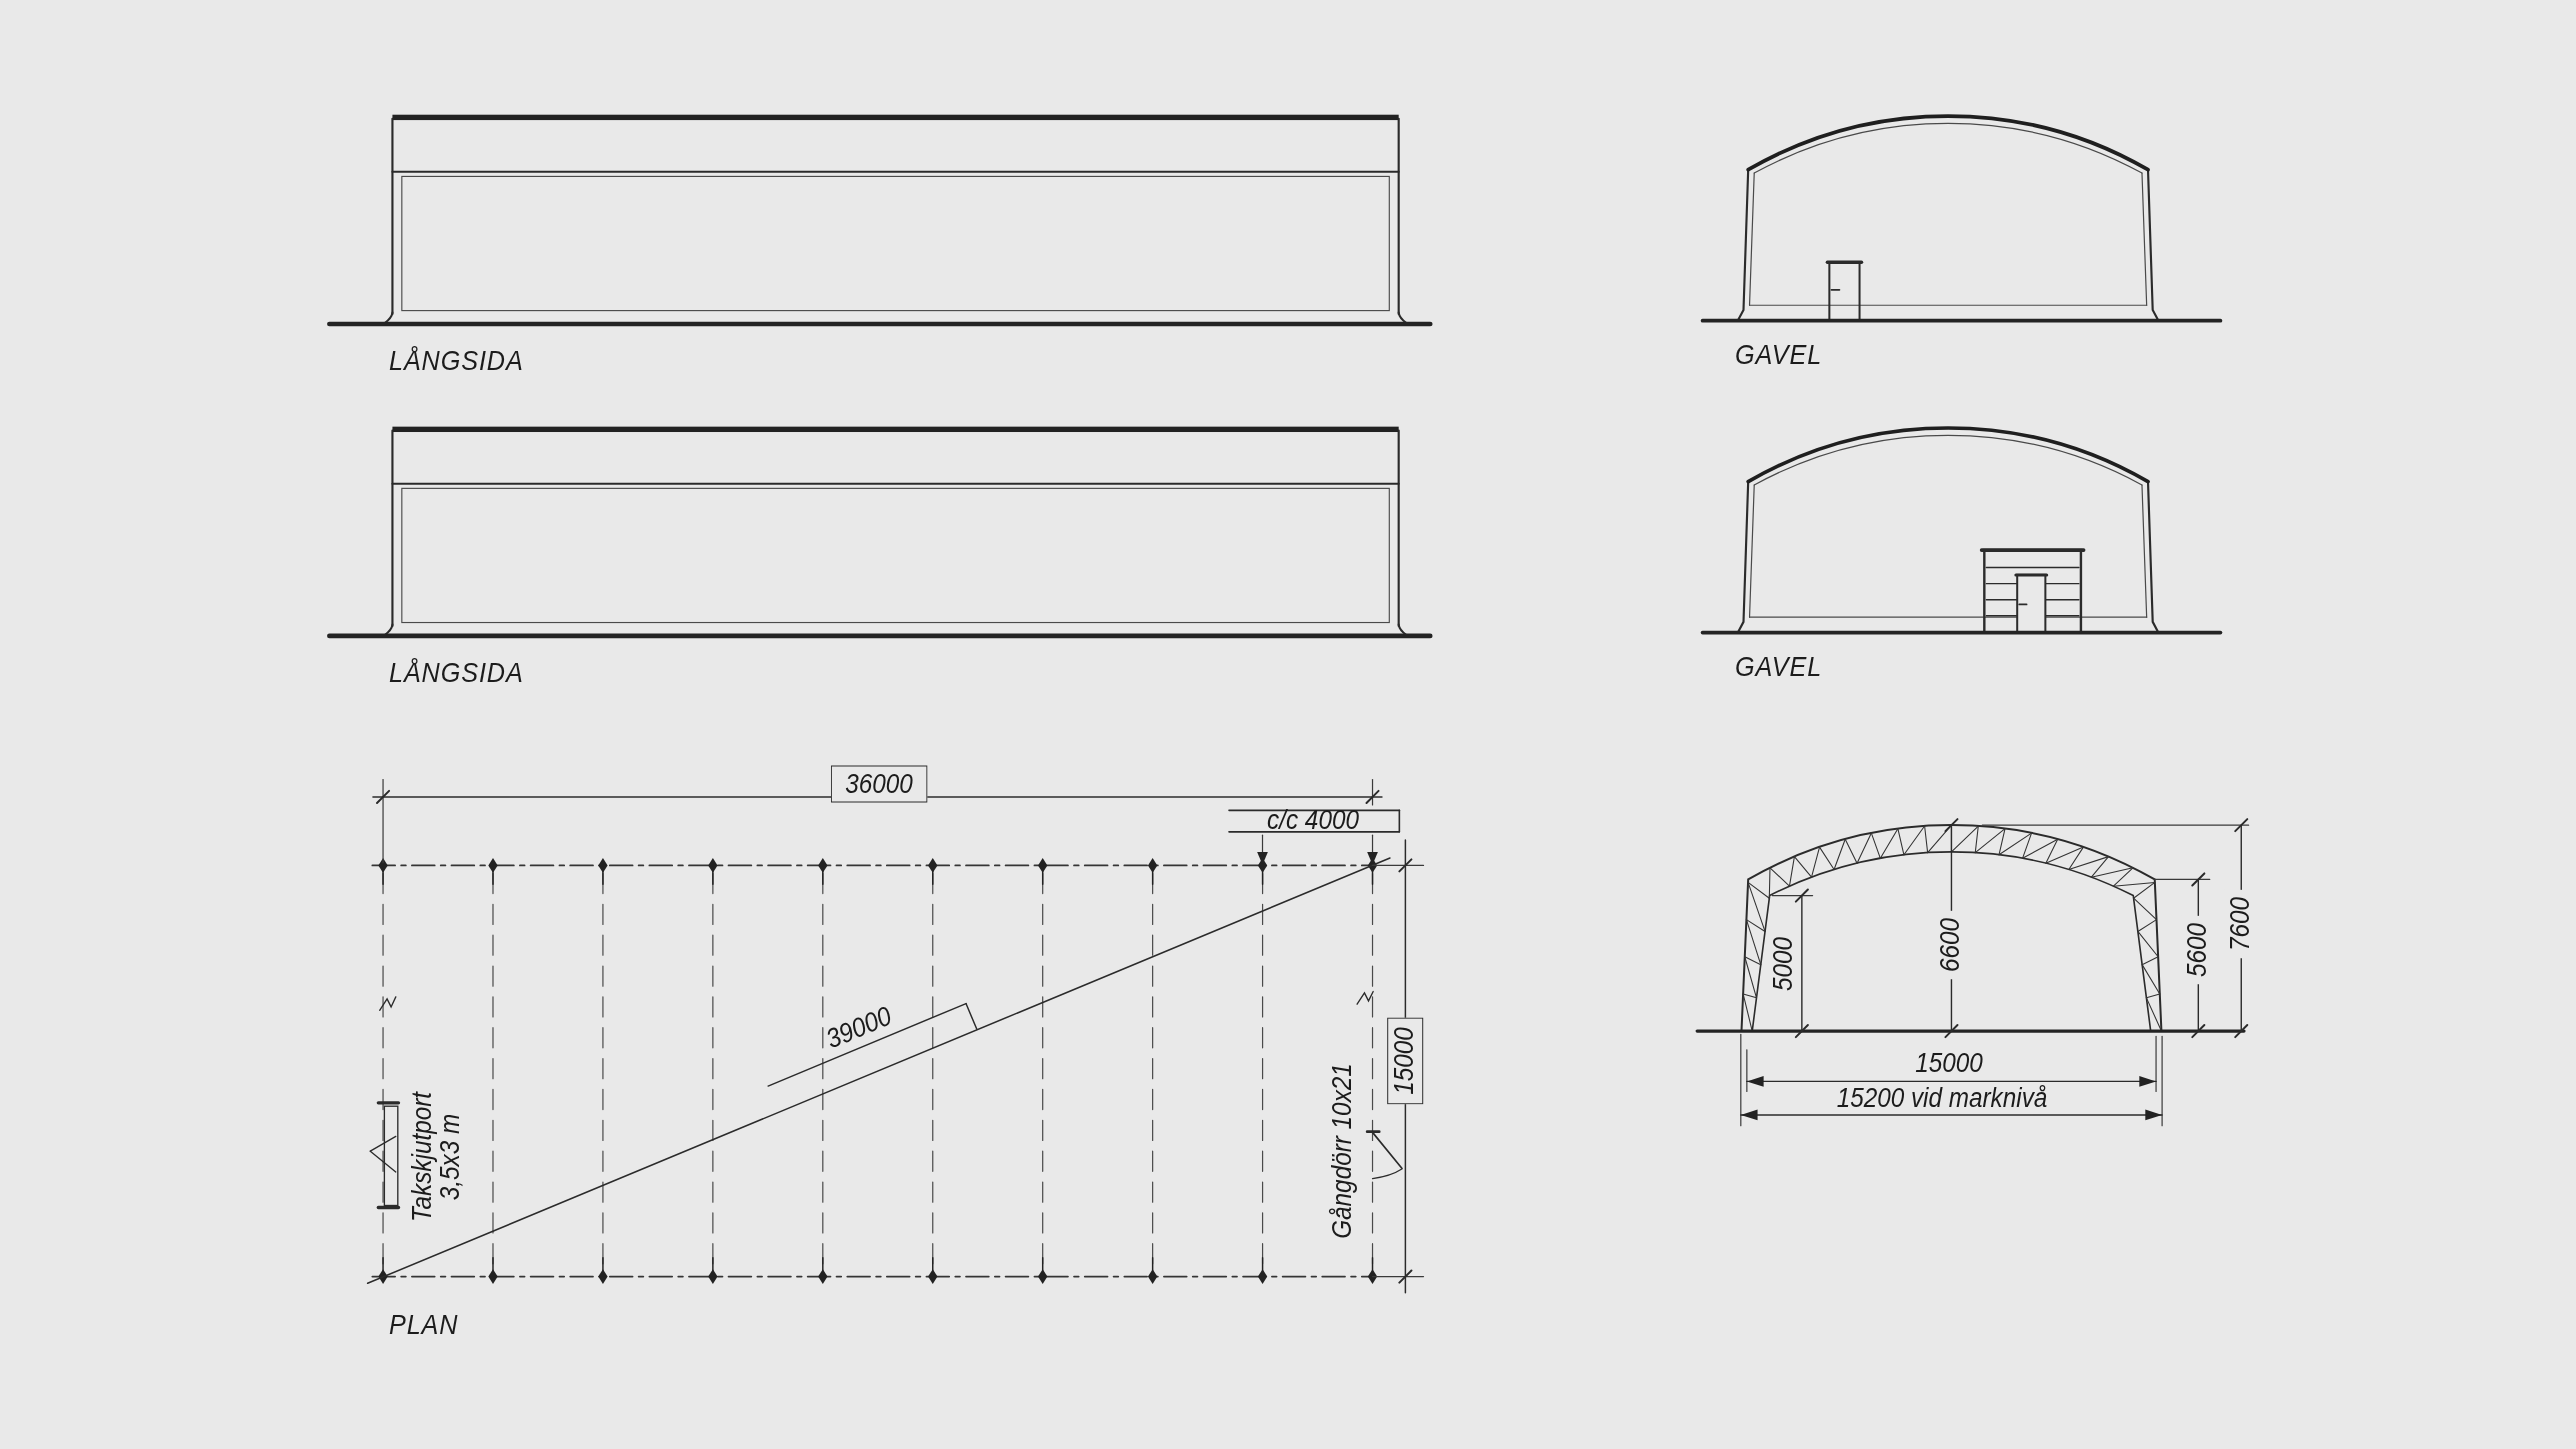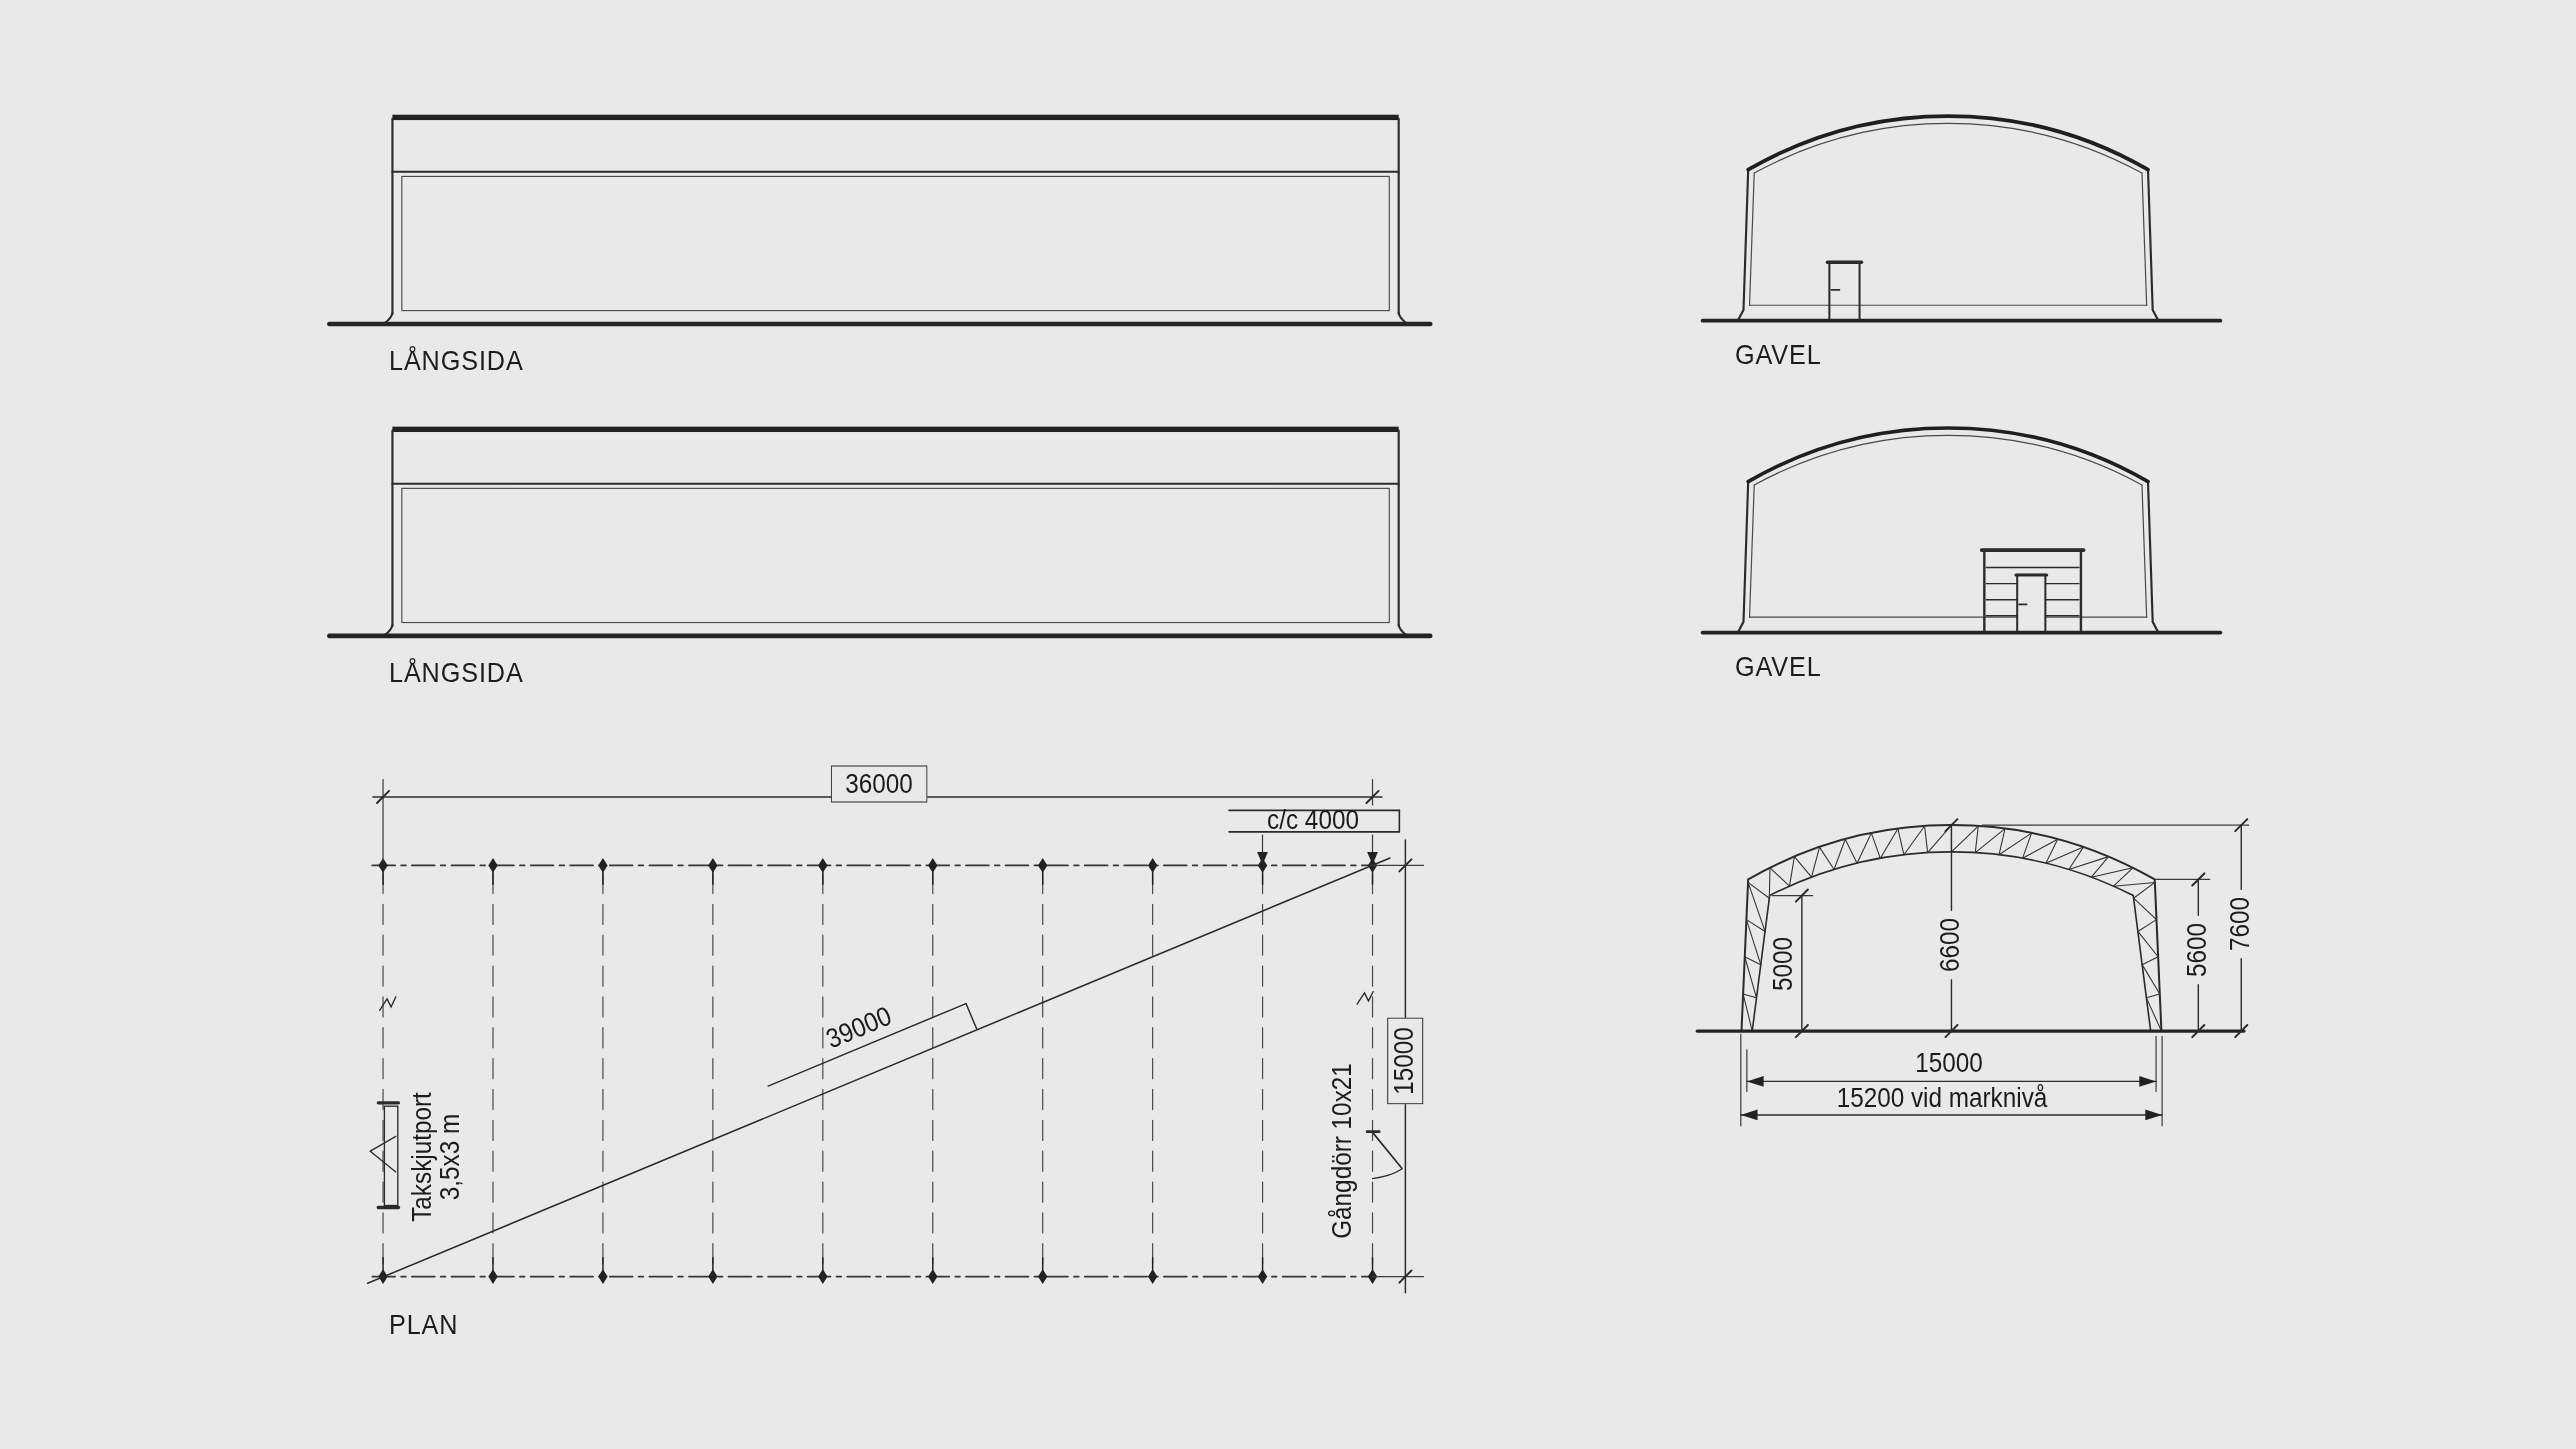--- a/index.html
+++ b/index.html
@@ -2,21 +2,21 @@
 <html style="font-size:10.7px"><head>
 <meta charset="utf-8">
 <style>
   html,body{margin:0;padding:0;}
   body{
     width:2576px;height:1449px;
     background:#e9e9e9;
     font-family:"Liberation Sans", sans-serif;
     overflow:hidden;
   }
-  #stage{position:relative;width:2576px;height:1449px;}
+  #stage{position:relative;width:2576px;height:1449px;font-style:italic;}
   #drawing{position:absolute;left:0;top:0;}
   .lbl{
     position:absolute;
     font-size:28px;color:#1c1c1c;
     letter-spacing:1px;white-space:nowrap;
     transform-origin:left top;transform:scaleX(0.9);
   }
   .dim{
     position:absolute;
     font-size:27px;color:#1c1c1c;white-space:nowrap;

